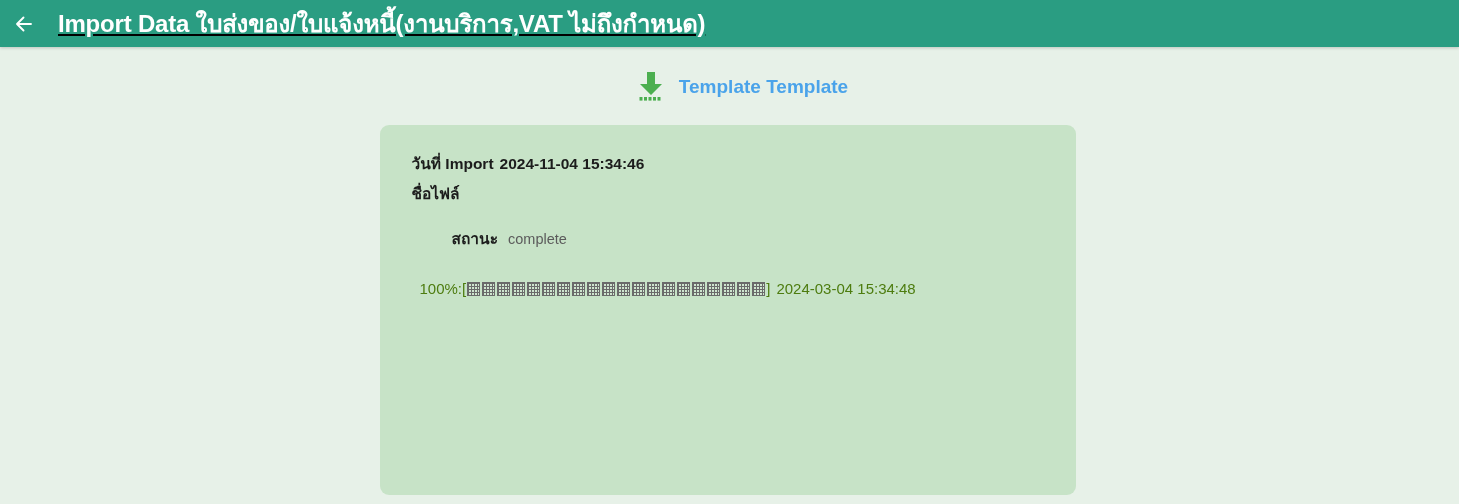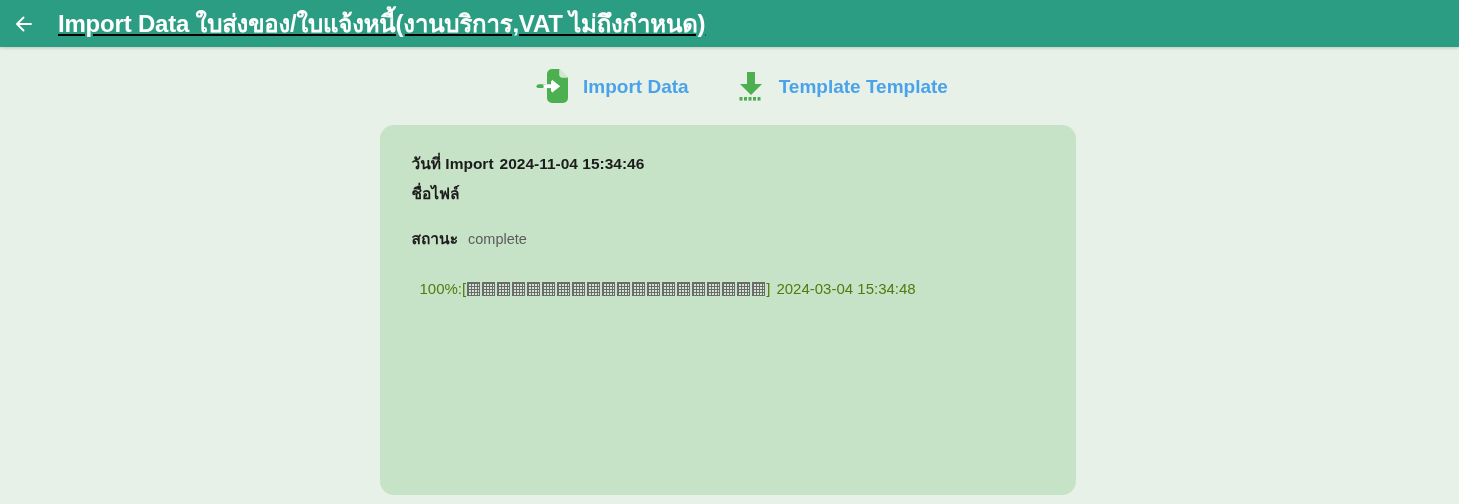--- a/index.html
+++ b/index.html
@@ -80,34 +80,34 @@
 
   
   .card-wrap {
     display: flex;
     justify-content: center;
   }
   .card {
     width: 696px;
     min-height: 370px;
     background: #c7e3c7;
-    border-radius: 14px;
+    border-radius: 9px;
     padding: 30px 0 0 0;
     box-sizing: border-box;
     margin-left: -4px;
   }
   .field-row {
     display: flex;
     align-items: baseline;
     padding: 0 0 0 32px;
     white-space: nowrap;
   }
   .field-row.r1 { margin-bottom: 11px; }
   .field-row.r2 { margin-bottom: 27px; }
-  .field-row.r3 { margin-bottom: 31px; }
+  .field-row.r3 { margin-bottom: 31px; margin-left: 40px; }
 
   .field-label {
     color: #1c1c1c;
     font-size: 15.5px;
     font-weight: bold;
     line-height: 1.2;
   }
   .field-value {
     color: #1c1c1c;
     font-size: 15.5px;
@@ -162,36 +162,20 @@
       <svg width="24" height="24" viewBox="0 0 24 24" aria-hidden="true">
         <path d="M19 12H5M5 12l6.5-6.5M5 12l6.5 6.5" fill="none" stroke="#ffffff" stroke-width="1.9" stroke-linecap="round" stroke-linejoin="round"></path>
       </svg>
     </span>
   </div>
   <div class="appbar-title">Import Data ใบส่งของ/ใบแจ้งหนี้(งานบริการ,VAT ไม่ถึงกำหนด)</div>
 </div>
 
 <div class="toolbar">
 
-  <div class="tool-action">
-    <span class="tool-icon">
-      <svg width="36" height="38" viewBox="0 0 36 38" aria-hidden="true">
-        <path d="M12 2h12.5L33 10.5V31a5 5 0 0 1-5 5H17a5 5 0 0 1-5-5V7a5 5 0 0 1 5-5Z" fill="#4caf50"></path>
-        <path d="M24.5 2 33 10.5h-6.2a2.3 2.3 0 0 1-2.3-2.3V2Z" fill="#e7f1e8"></path>
-        <path d="M24.5 2.6 32.4 10.4h-5.6a2.3 2.3 0 0 1-2.3-2.3V2.6Z" fill="#cfe6cf"></path>
-        <rect x="2" y="17.5" width="19" height="3.6" rx="1.8" fill="#4caf50"></rect>
-        <rect x="11" y="17.5" width="10" height="3.6" fill="#ffffff"></rect>
-        <path d="M17 12.8 25.2 19.3 17 25.8Z" fill="#ffffff"></path>
-        <path d="M16 13.5 23 19.3 16 25.1Z" fill="#ffffff"></path>
-        <rect x="8" y="17.5" width="10" height="3.6" rx="1.6" fill="#ffffff"></rect>
-        <rect x="1.5" y="17.6" width="7" height="3.4" rx="1.7" fill="#4caf50"></rect>
-      </svg>
-    </span>
-    <span class="tool-label">Import Data</span>
-  </div>
 
   <div class="tool-action">
     <span class="tool-icon">
       <svg width="32" height="34" viewBox="0 0 32 34" aria-hidden="true">
         <path d="M12 3h8v12h7L16 26 5 15h7V3Z" fill="#4caf50"></path>
         <g fill="#4caf50">
           <rect x="4.5" y="28" width="3" height="3.6"></rect>
           <rect x="9" y="28" width="3" height="3.6"></rect>
           <rect x="13.5" y="28" width="3" height="3.6"></rect>
           <rect x="18" y="28" width="3" height="3.6"></rect>

